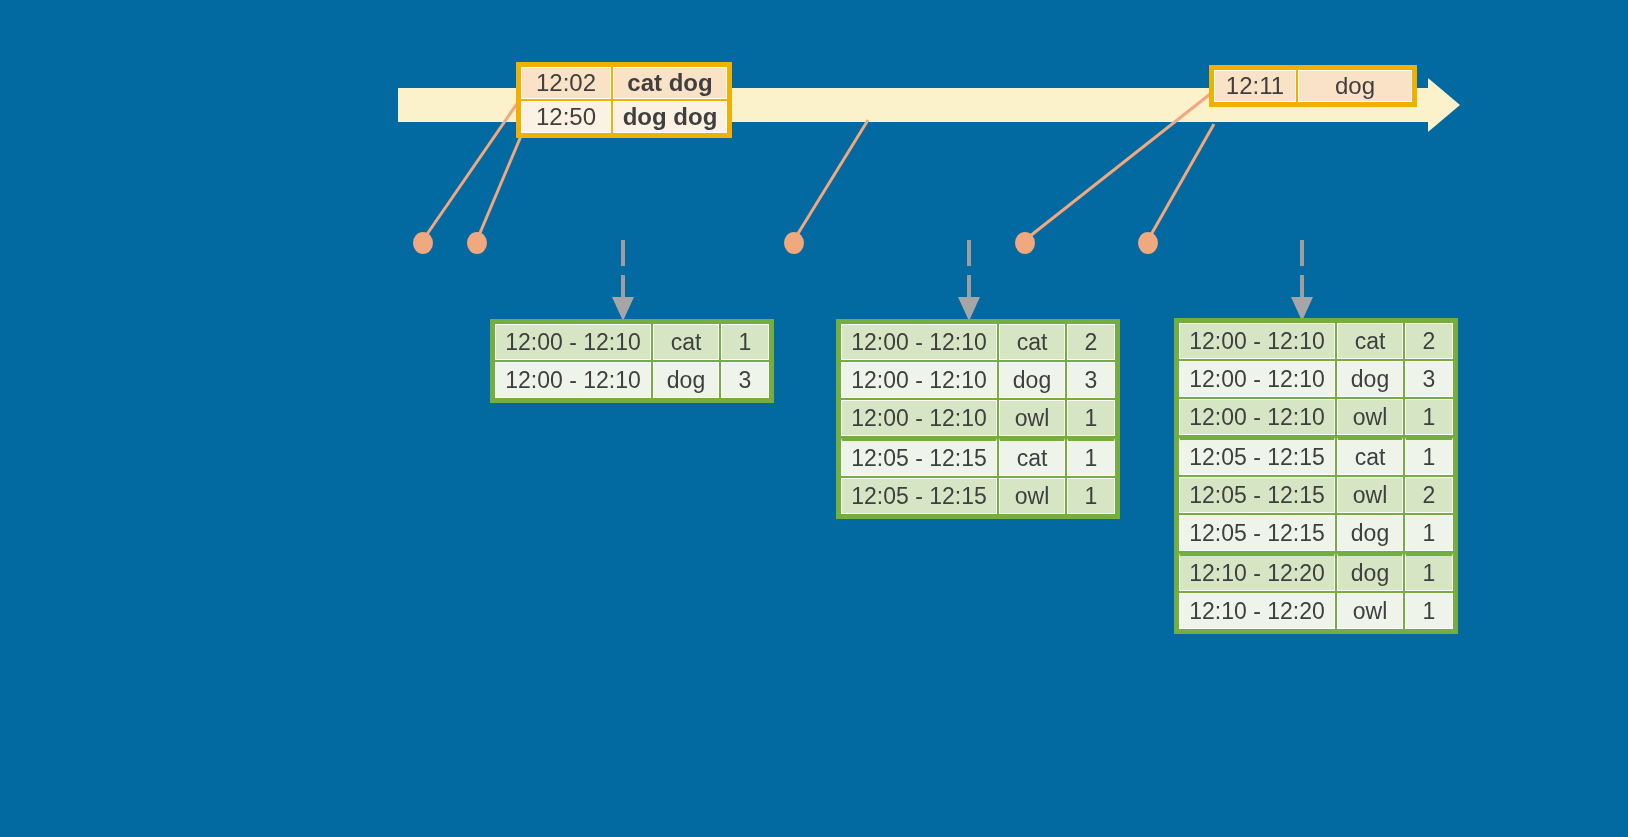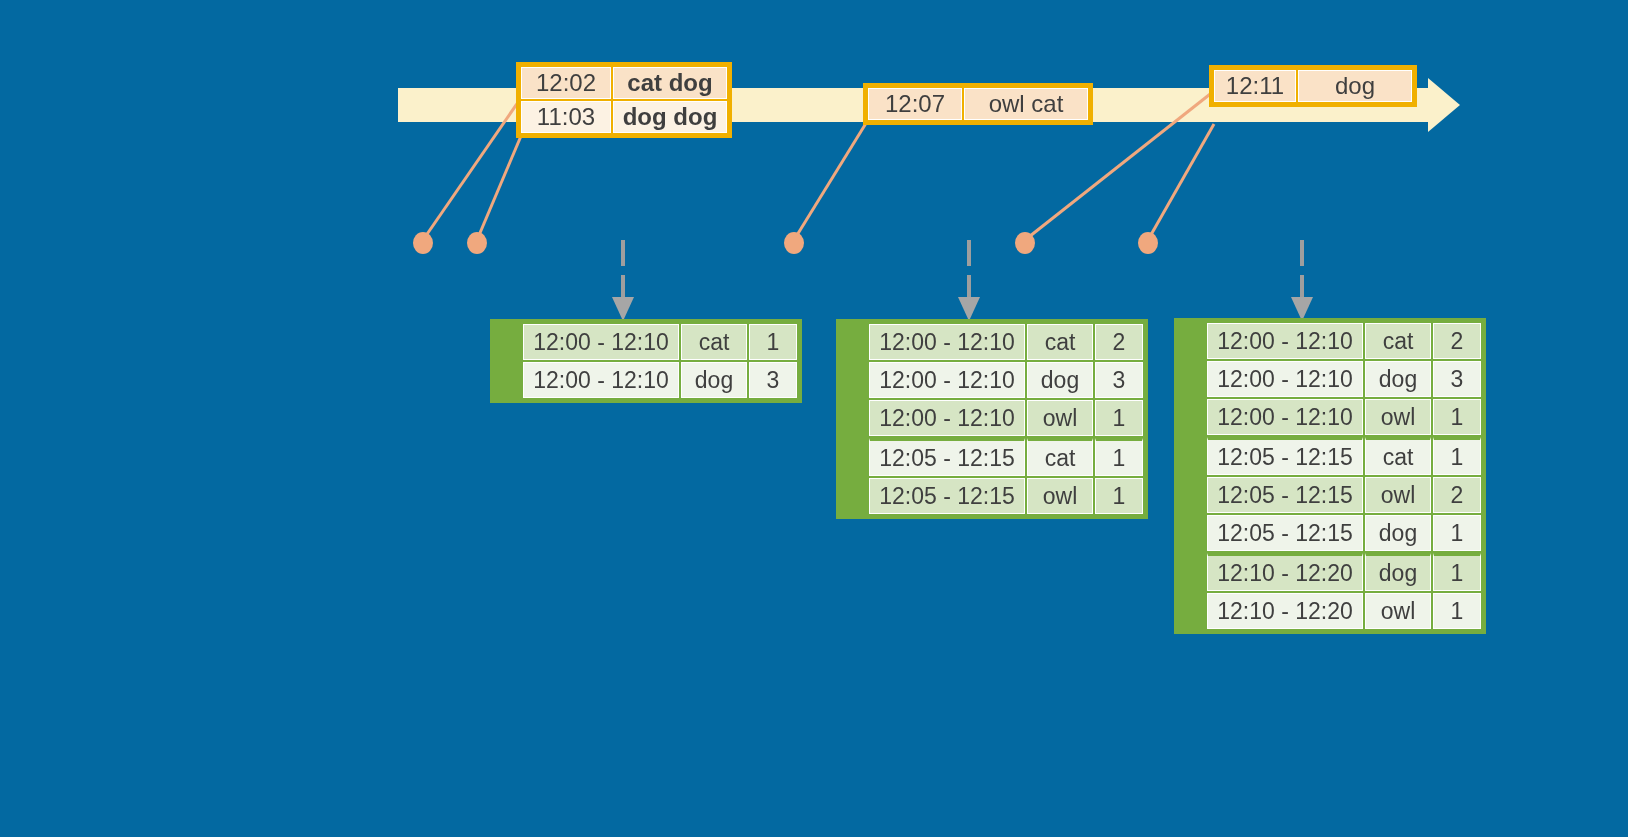--- a/index.html
+++ b/index.html
@@ -17,21 +17,21 @@
   table.etable{position:absolute;z-index:3;border-collapse:separate;border-spacing:2px;
     background:#f0b000;border:3px solid #f0b000;}
   table.etable td{border:1px solid #fff;height:30px;font-size:24px;text-align:center;
     padding:0 6px;color:#3f3f3f;line-height:30px;}
   td.peach{background:#fae2c7;}
   td.cream{background:#fcf2e3;}
   .etc-time{width:76px;}
   .etc-words{width:100px;font-weight:bold;}
   
   table.gtable{position:absolute;z-index:3;border-collapse:separate;border-spacing:2px;
-    background:#76ad3f;border:3px solid #76ad3f;padding-left:28px;}
+    background:#76ad3f;border:3px solid #76ad3f;}
   table.gtable td{border:1px solid #fff;height:34px;font-size:23px;text-align:center;
     padding:0 4px;color:#3f3f3f;line-height:34px;}
   tr.d td{background:#d6e5c4;}
   tr.l td{background:#eff4ea;}
   tr.gs td{border-top:3px solid #76ad3f;}
   .gc-win{width:146px;}
   .gc-word{width:56px;}
   .gc-cnt{width:38px;}
 </style>
 </head>
@@ -67,34 +67,26 @@
     </g>
   </svg>
 
   <table class="etable" style="left:516px;top:62px;">
     <tbody>
         <tr>
       <td class="peach etc-time">12:02</td>
       <td class="peach etc-words">cat dog</td>
     </tr>
     <tr>
-      <td class="cream etc-time">11:03</td>
+      <td class="cream etc-time">12:50</td>
       <td class="cream etc-words">dog dog</td>
     </tr>
   </tbody>
     </table>
 
-  <table class="etable" style="left:863px;top:83px;">
-    <tbody>
-        <tr>
-      <td class="peach" style="width:80px;">12:07</td>
-      <td class="peach" style="width:110px;">owl cat</td>
-    </tr>
-  </tbody>
-    </table>
 
   <table class="etable" style="left:1209px;top:65px;">
     <tbody>
         <tr>
       <td class="peach" style="width:68px;">12:11</td>
       <td class="peach" style="width:100px;">dog</td>
     </tr>
   </tbody>
     </table>
 

